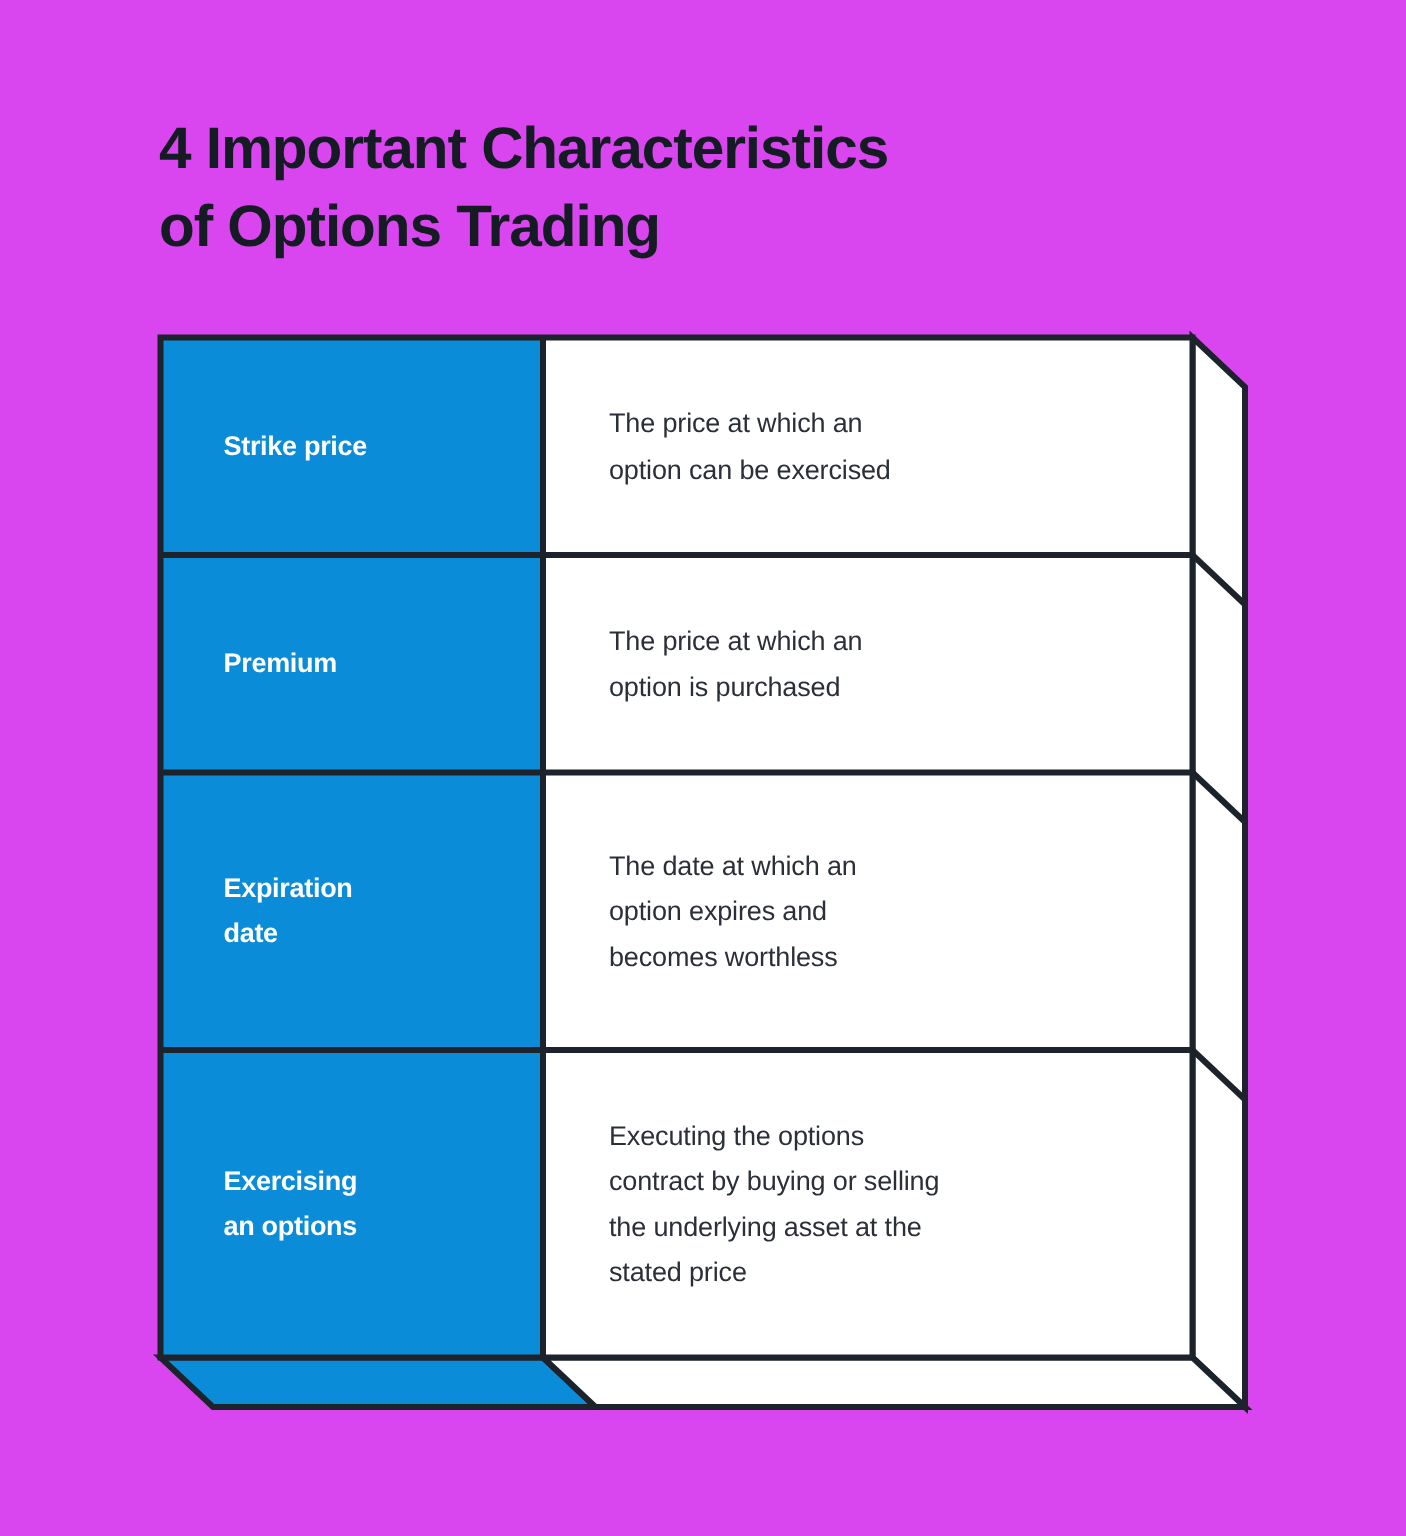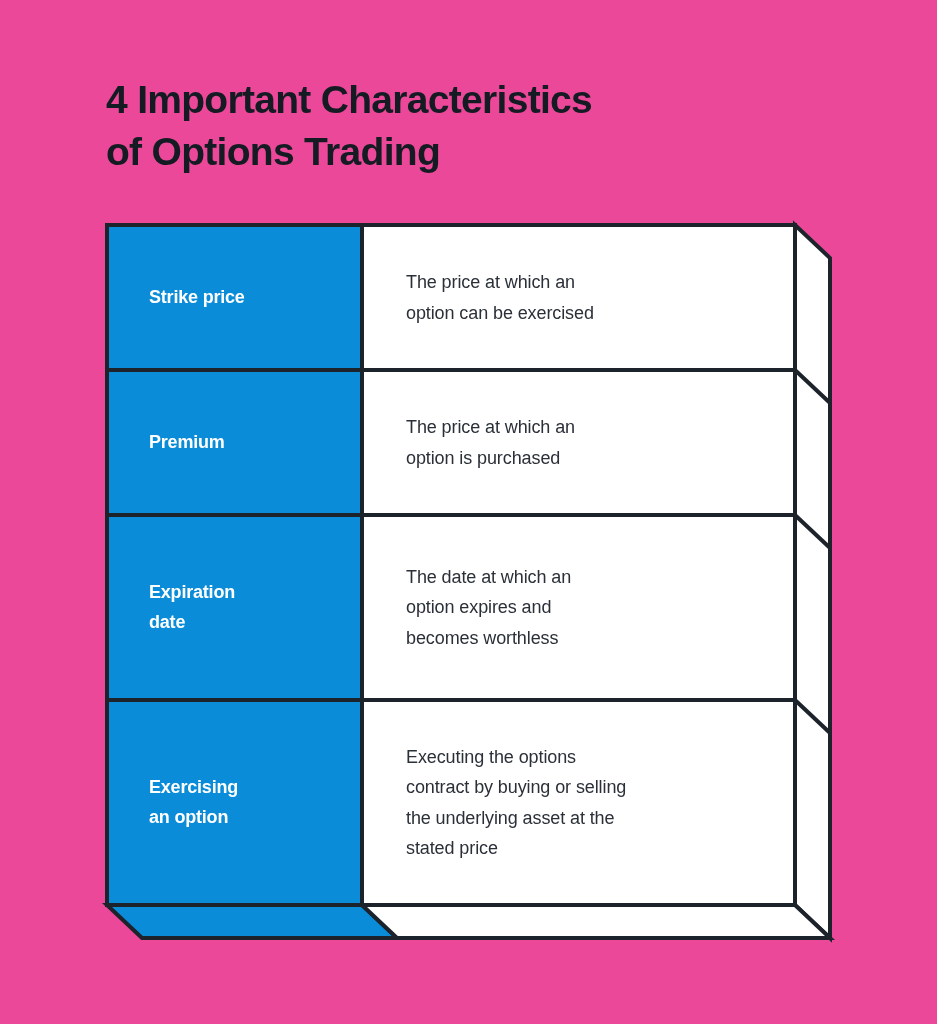--- a/index.html
+++ b/index.html
@@ -11,21 +11,21 @@
     width: 937px;
     height: 1024px;
     font-family: "Liberation Sans", sans-serif;
     overflow: hidden;
     position: relative;
   }
 
   .page {
     position: absolute;
     inset: 0;
-    background: #ec4899;
+    background: #d946ef;
   }
 
   
   .title {
     position: absolute;
     left: 106px;
     top: 74px;
     width: 700px;
     font-size: 39px;
     font-weight: bold;
@@ -159,21 +159,21 @@
     <div class="row row-3">
       <div class="cell-label">Expiration
 date</div>
       <div class="cell-desc">The date at which an
 option expires and
 becomes worthless</div>
     </div>
 
     <div class="row row-4">
       <div class="cell-label">Exercising
-an option</div>
+an options</div>
       <div class="cell-desc">Executing the options
 contract by buying or selling
 the underlying asset at the
 stated price</div>
     </div>
 
   </div>
 
 </div>
 

